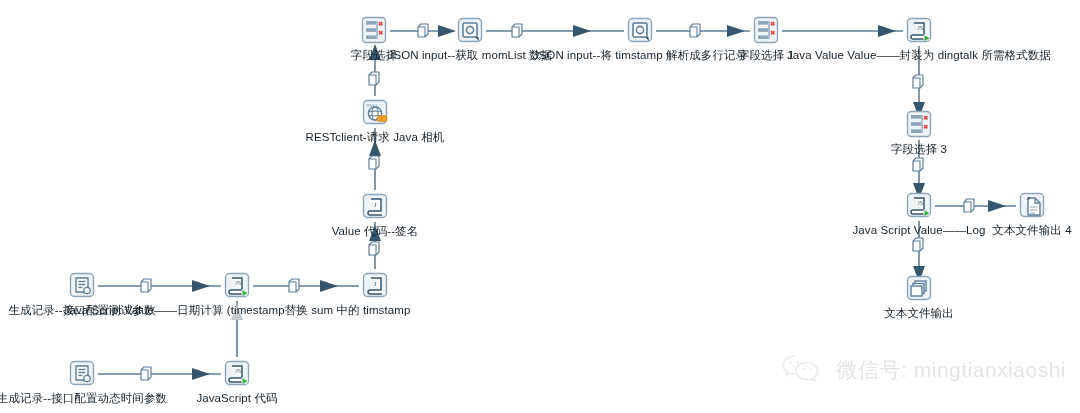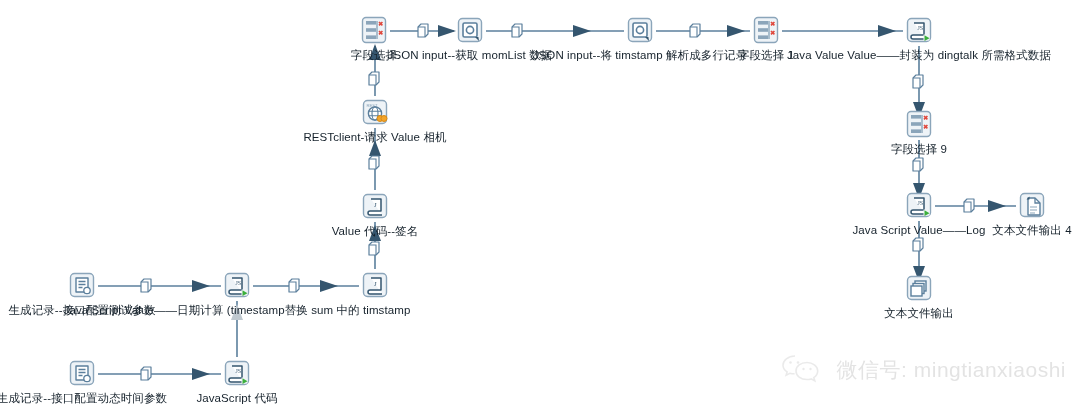--- a/index.html
+++ b/index.html
@@ -159,21 +159,21 @@
         <rect x="8" y="7" width="10" height="3.6" fill="#8ba5ba"></rect>
         <rect x="8" y="14.2" width="10" height="3.6" fill="#8ba5ba"></rect>
         <rect x="8" y="21.4" width="10" height="3.6" fill="#8ba5ba"></rect>
         <path d="M19 7 V25" stroke="#8ba5ba" stroke-width="1.4"></path>
         <g stroke="#e04a3f" stroke-width="1.7">
           <path d="M21 8 l3.4 3.4 M24.4 8 l-3.4 3.4"></path>
           <path d="M21 17 l3.4 3.4 M24.4 17 l-3.4 3.4"></path>
         </g>
       </svg>
     </div>
-    <div class="lbl">字段选择 9</div>
+    <div class="lbl">字段选择 3</div>
   </div>
 
   <div class="node" style="left:919px;top:205px;">
     <div class="box">
       <svg width="32" height="32" viewBox="0 0 32 32">
         <rect x="4.5" y="4.5" width="23" height="23" rx="4" fill="#eef3f7" stroke="#8ba5ba" stroke-width="1.4"></rect>
         <path d="M11 9 h10 v12 h-11 a2 2 0 0 0 0 4 h12" fill="#fff" stroke="#35566f" stroke-width="1.5" stroke-linejoin="round"></path>
         <text x="14.4" y="15.6" font-size="6" fill="#35566f" font-family="'Liberation Serif',serif">JS</text>
         <path d="M20.5 20.5 h6 v6 h-6 z" fill="#eef3f7"></path>
         <path d="M21.5 21.3 l5 2.9 l-5 2.9 z" fill="#3cb03c"></path>
@@ -214,21 +214,21 @@
       <svg width="32" height="32" viewBox="0 0 32 32">
         <rect x="4.5" y="4.5" width="23" height="23" rx="4" fill="#eef3f7" stroke="#8ba5ba" stroke-width="1.4"></rect>
         <text x="7.5" y="10.5" font-size="4.2" fill="#8ba5ba" font-family="'Liberation Sans',sans-serif">REST</text>
         <circle cx="16" cy="17.5" r="6.6" fill="#fff" stroke="#5b7f9c" stroke-width="1.4"></circle>
         <ellipse cx="16" cy="17.5" rx="3" ry="6.6" fill="none" stroke="#5b7f9c" stroke-width="1.1"></ellipse>
         <path d="M9.6 15.3 h12.8 M9.6 19.7 h12.8" stroke="#5b7f9c" stroke-width="1.1"></path>
         <circle cx="21" cy="22.5" r="3" fill="#f3a42a" stroke="#d88b15" stroke-width="1"></circle>
         <circle cx="25" cy="22.5" r="3" fill="#f3a42a" stroke="#d88b15" stroke-width="1"></circle>
       </svg>
     </div>
-    <div class="lbl">RESTclient-请求 Value 相机</div>
+    <div class="lbl">RESTclient-请求 Java 相机</div>
   </div>
 
   <div class="node" style="left:375px;top:206px;">
     <div class="box">
       <svg width="32" height="32" viewBox="0 0 32 32">
         <rect x="4.5" y="4.5" width="23" height="23" rx="4" fill="#eef3f7" stroke="#8ba5ba" stroke-width="1.4"></rect>
         <path d="M12 9 h10 v12 h-11 a2 2 0 0 0 0 4 h12" fill="#fff" stroke="#35566f" stroke-width="1.5" stroke-linejoin="round"></path>
         <text x="15" y="16.5" font-size="7" fill="#35566f" font-family="'Liberation Serif',serif">J</text>
       </svg>
     </div>

